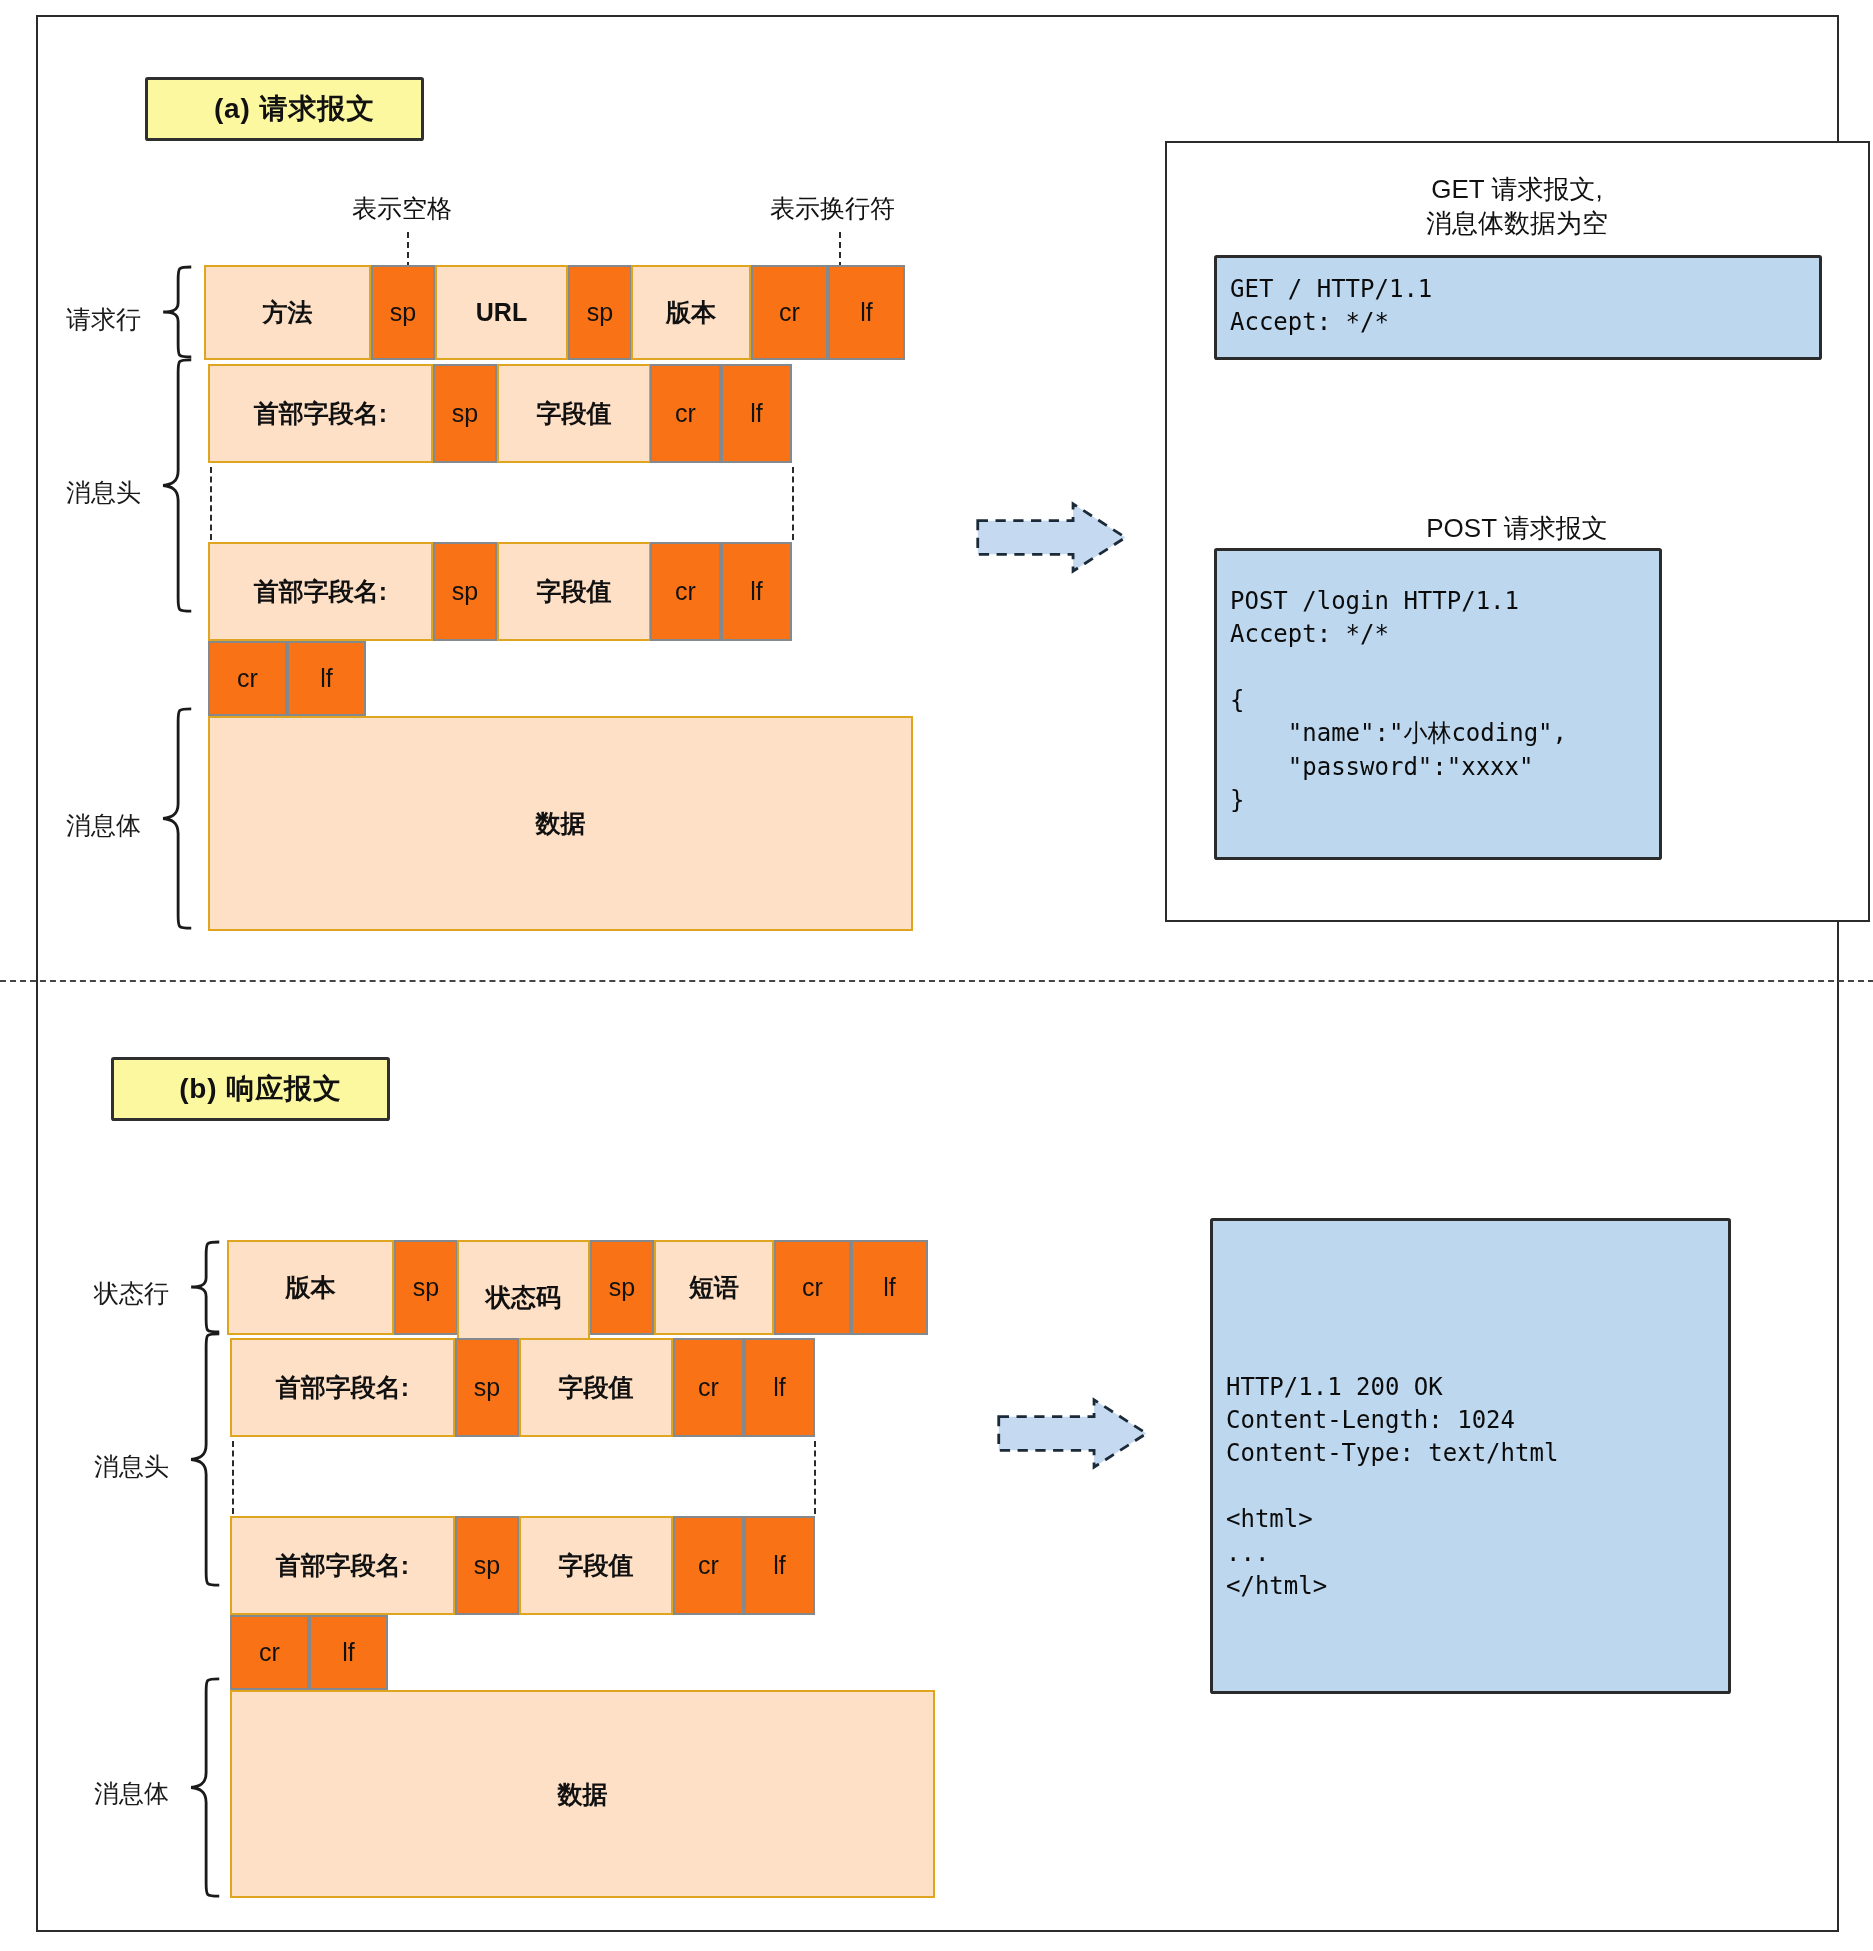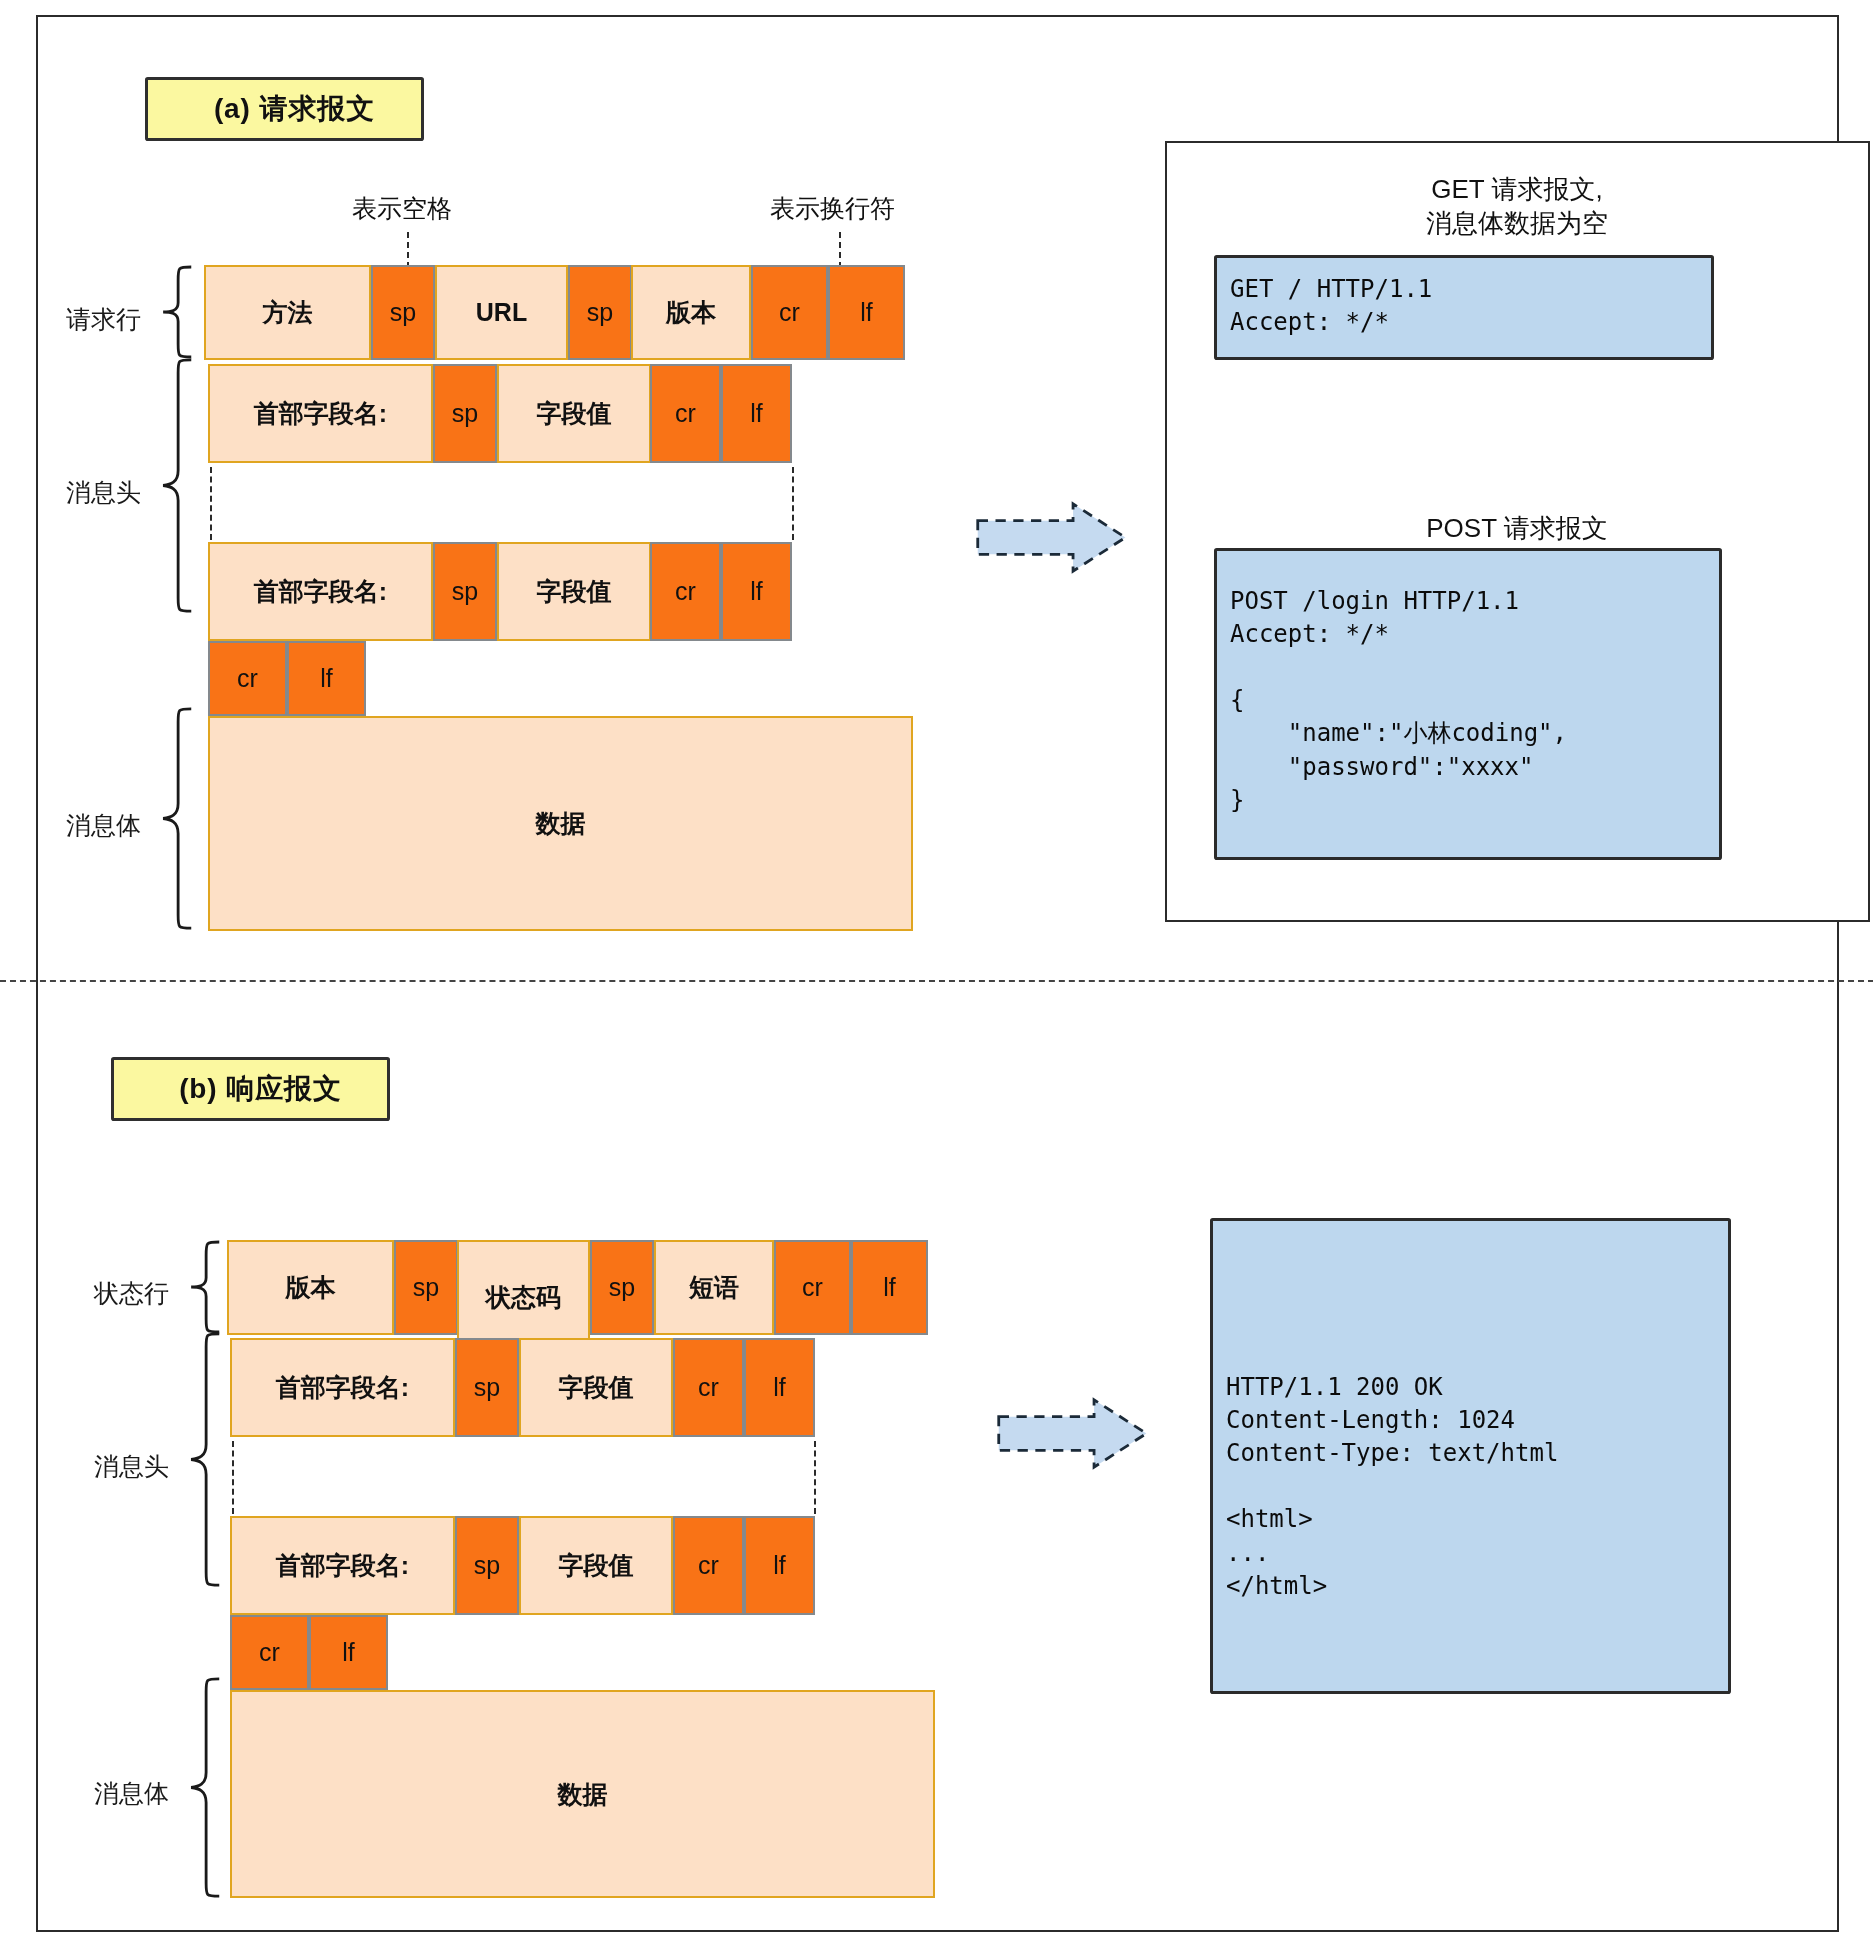--- a/index.html
+++ b/index.html
@@ -146,25 +146,25 @@
   <div class="cell body" style="left:208px;top:716px;width:705px;height:215px;">数据</div>
 
   <svg class="arrow" style="left:974px;top:500px;" width="157" height="75" viewBox="0 0 168 80">
     <path d="M4 22 L106 22 L106 4 L162 40 L106 76 L106 58 L4 58 Z" fill="#c5daf0" stroke="#1b2a38" stroke-width="3" stroke-dasharray="11,8"></path>
   </svg>
 
   <div class="panel panel-a"></div>
 
   <div class="panel-title" style="left:1249px;top:172px;width:536px;">GET 请求报文,
 消息体数据为空</div>
-  <div class="code" style="left:1214px;top:255px;width:500px;height:105px;">GET / HTTP/1.1
+  <div class="code" style="left:1214px;top:255px;width:608px;height:105px;">GET / HTTP/1.1
 Accept: */*</div>
 
   <div class="panel-title" style="left:1249px;top:511px;width:536px;">POST 请求报文</div>
-  <div class="code" style="left:1214px;top:548px;width:508px;height:312px;padding-top:34px;">POST /login HTTP/1.1
+  <div class="code" style="left:1214px;top:548px;width:448px;height:312px;padding-top:34px;">POST /login HTTP/1.1
 Accept: */*
 
 {
     "name":"小林coding",
     "password":"xxxx"
 }</div>
 
   <div class="caption b">(b) 响应报文</div>
 
   <div class="glabel" style="left:94px;top:1277px;">状态行</div>

